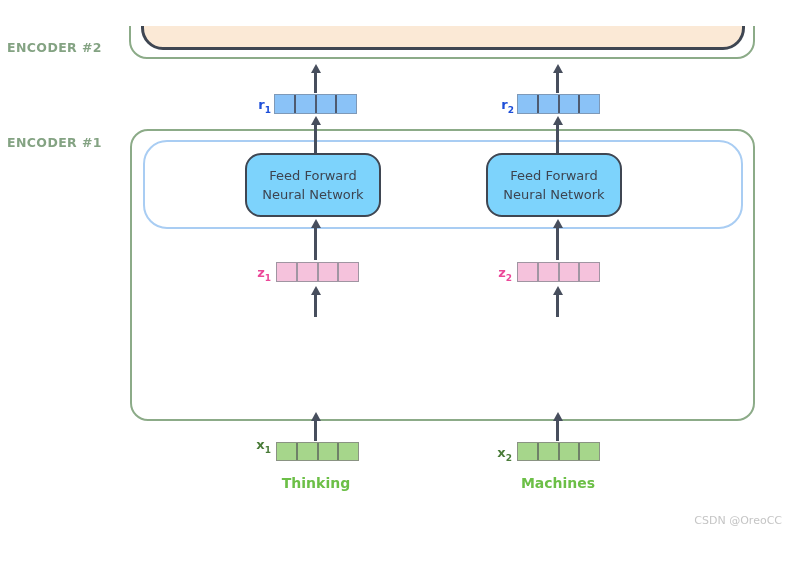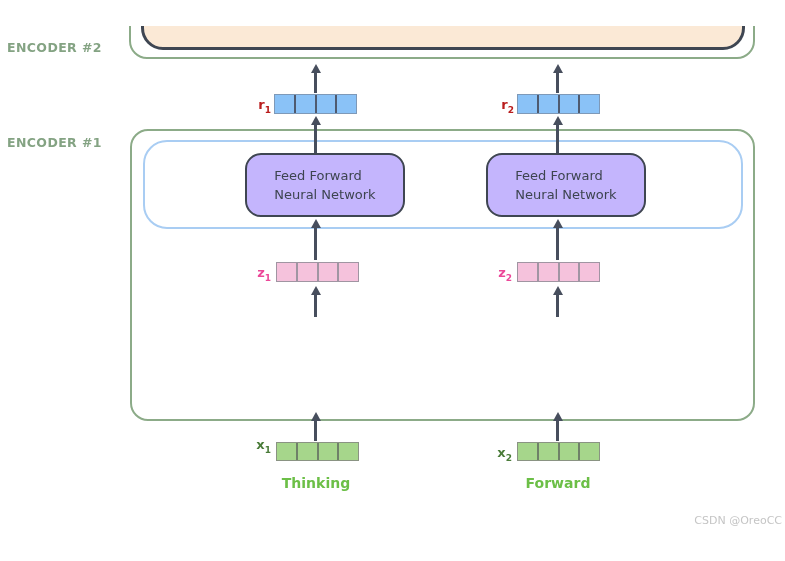--- a/index.html
+++ b/index.html
@@ -14,42 +14,42 @@
   .enc2-tan{position:absolute;left:141px;top:-70px;width:604px;height:94px;
     border:3px solid #3f4652;border-radius:22px;box-sizing:border-box;background:#fbe9d6;}
   
   .enc-label{position:absolute;left:7px;color:#84a383;font-size:12.5px;font-weight:600;
     letter-spacing:.4px;white-space:nowrap;}
   
   .enc1-box{position:absolute;left:130px;top:129px;width:625px;height:292px;
     border:2px solid #8cab88;border-radius:18px;box-sizing:border-box;}
   .ffnn-container{position:absolute;left:143px;top:140px;width:600px;height:89px;
     border:2px solid #a9cdf3;border-radius:24px;box-sizing:border-box;}
-  .ffnn-box{position:absolute;top:153px;width:160px;height:64px;background:#c4b5fd;
+  .ffnn-box{position:absolute;top:153px;width:136px;height:64px;background:#7dd3fc;
     border:2.5px solid #3f4652;border-radius:16px;box-sizing:border-box;
-    display:flex;align-items:center;justify-content:center;text-align:left;
+    display:flex;align-items:center;justify-content:center;text-align:center;
     color:#3d4450;font-size:13px;line-height:19px;}
   .sa-box{position:absolute;left:138px;top:318px;width:606px;height:92px;background:#fbe9d6;
     border:2.5px solid #3f4652;border-radius:26px;box-sizing:border-box;
     display:flex;align-items:center;justify-content:center;
     color:#3d4450;font-size:13.5px;}
   
   .vec{position:absolute;width:83px;height:20px;display:flex;box-sizing:border-box;}
   .vec .cell{flex:1;}
   .vec.blue{background:#8ac2f7;border:1.5px solid #7e99b8;}
   .vec.blue .cell{border-right:2px solid #4e5a70;}
   .vec.pink{background:#f5c2dc;border:1.5px solid #a095a2;}
   .vec.pink .cell{border-right:2px solid #a095a2;}
   .vec.green{background:#a6d68b;border:1.5px solid #8a9383;}
   .vec.green .cell{border-right:2px solid #6f8168;}
   .vec .cell:last-child{border-right:none;}
   .veclabel{position:absolute;width:28px;text-align:right;font-weight:bold;font-size:13px;
     line-height:18px;}
   .veclabel sub{font-size:9px;}
-  .veclabel.r{color:#b91c1c;}
+  .veclabel.r{color:#1d4ed8;}
   .veclabel.z{color:#ec4899;}
   .veclabel.x{color:#4b7c3a;}
   
   .arrow{position:absolute;width:13px;display:flex;flex-direction:column;align-items:center;}
   .arrow .head{width:0;height:0;border-left:5.5px solid transparent;
     border-right:5.5px solid transparent;border-bottom:9px solid #474e5d;}
   .arrow .shaft{width:2.5px;flex:1;background:#474e5d;}
   
   .word{position:absolute;width:110px;text-align:center;color:#6cbf47;font-weight:bold;
     font-size:14px;}
@@ -180,17 +180,17 @@
   <div class="arrow" style="left:309px;top:412px;height:29px;">
       <div class="head"></div>
       <div class="shaft"></div>
     </div>
   <div class="arrow" style="left:551px;top:412px;height:29px;">
       <div class="head"></div>
       <div class="shaft"></div>
     </div>
 
   <div class="word" style="left:261px;top:475px;">Thinking</div>
-  <div class="word" style="left:503px;top:475px;">Forward</div>
+  <div class="word" style="left:503px;top:475px;">Machines</div>
 
   <div class="watermark">CSDN @OreoCC</div>
 
 </div>
 
 </body></html>

